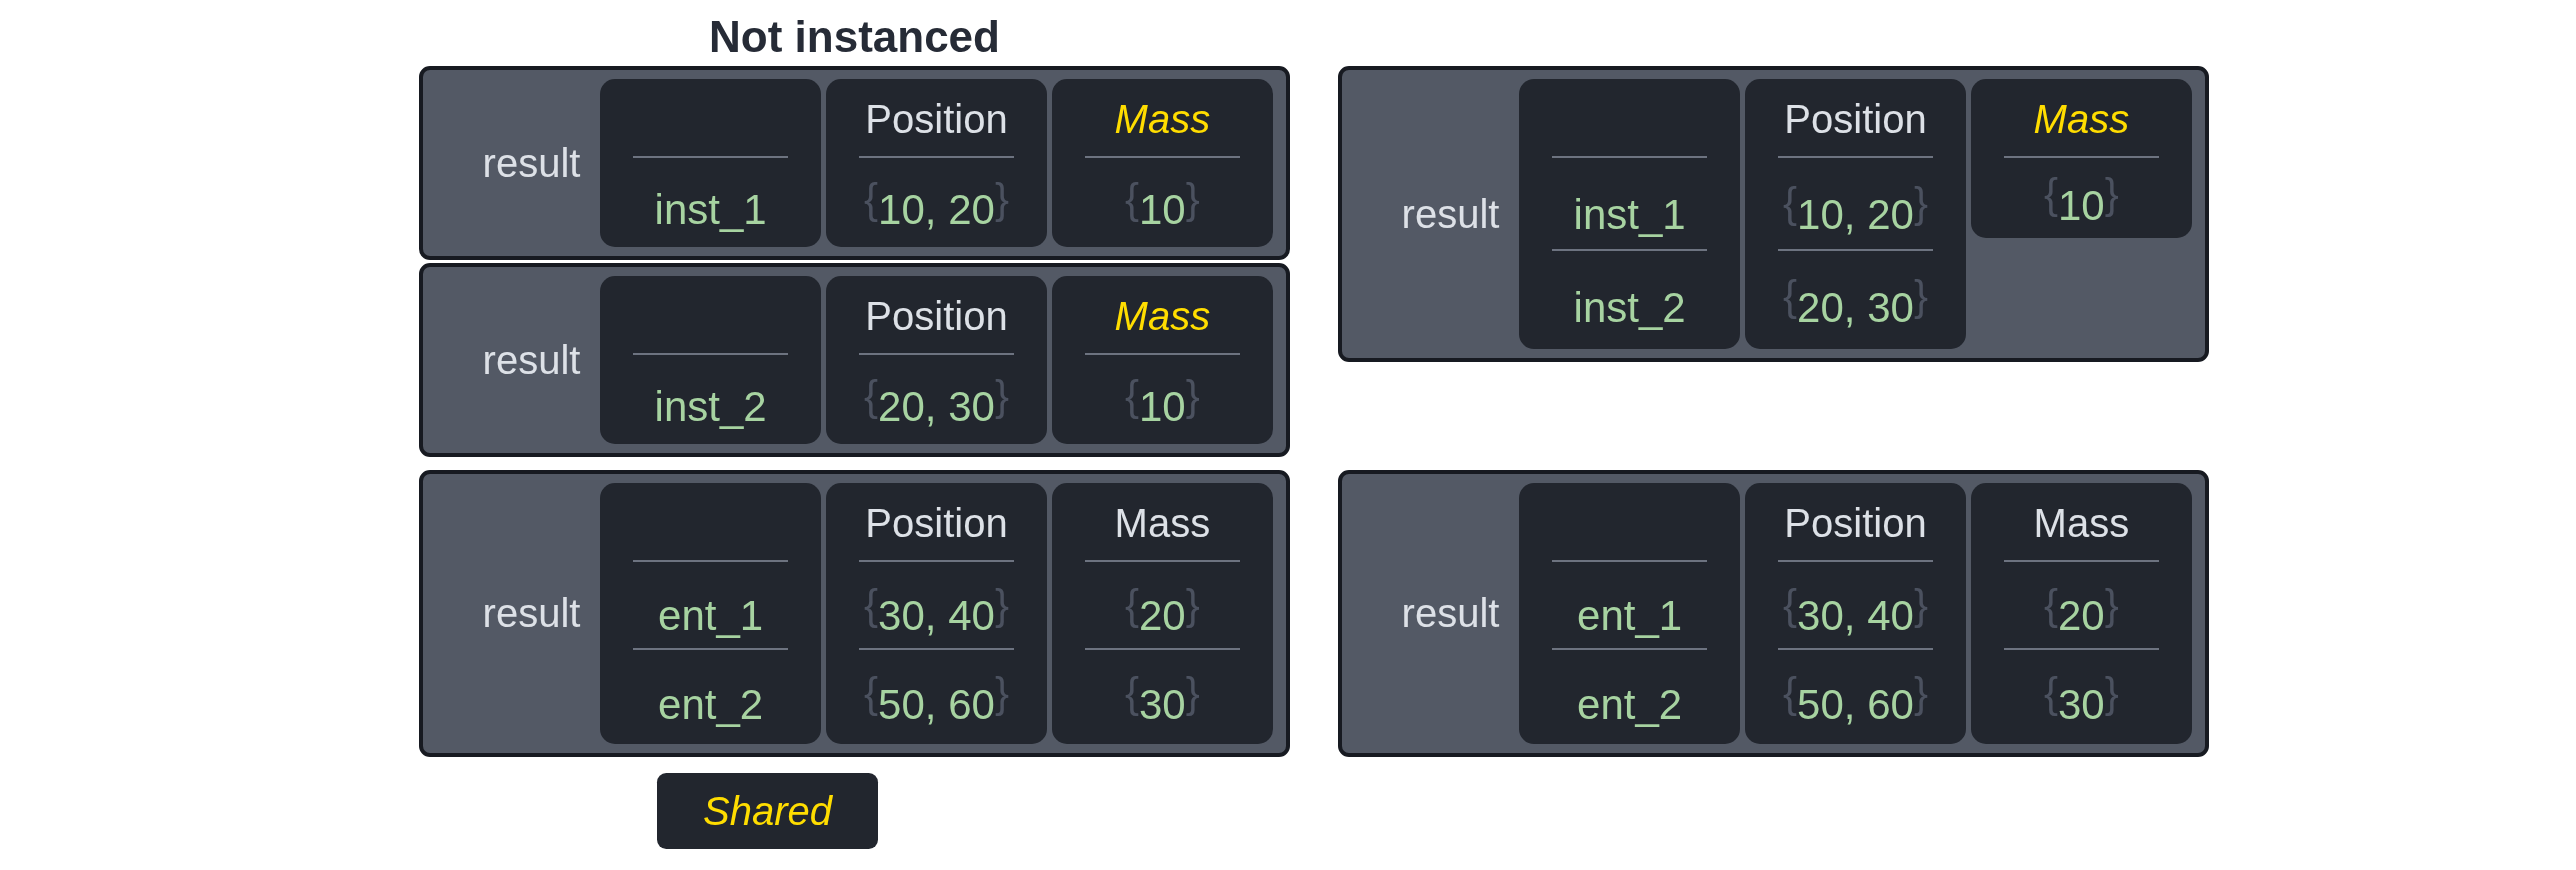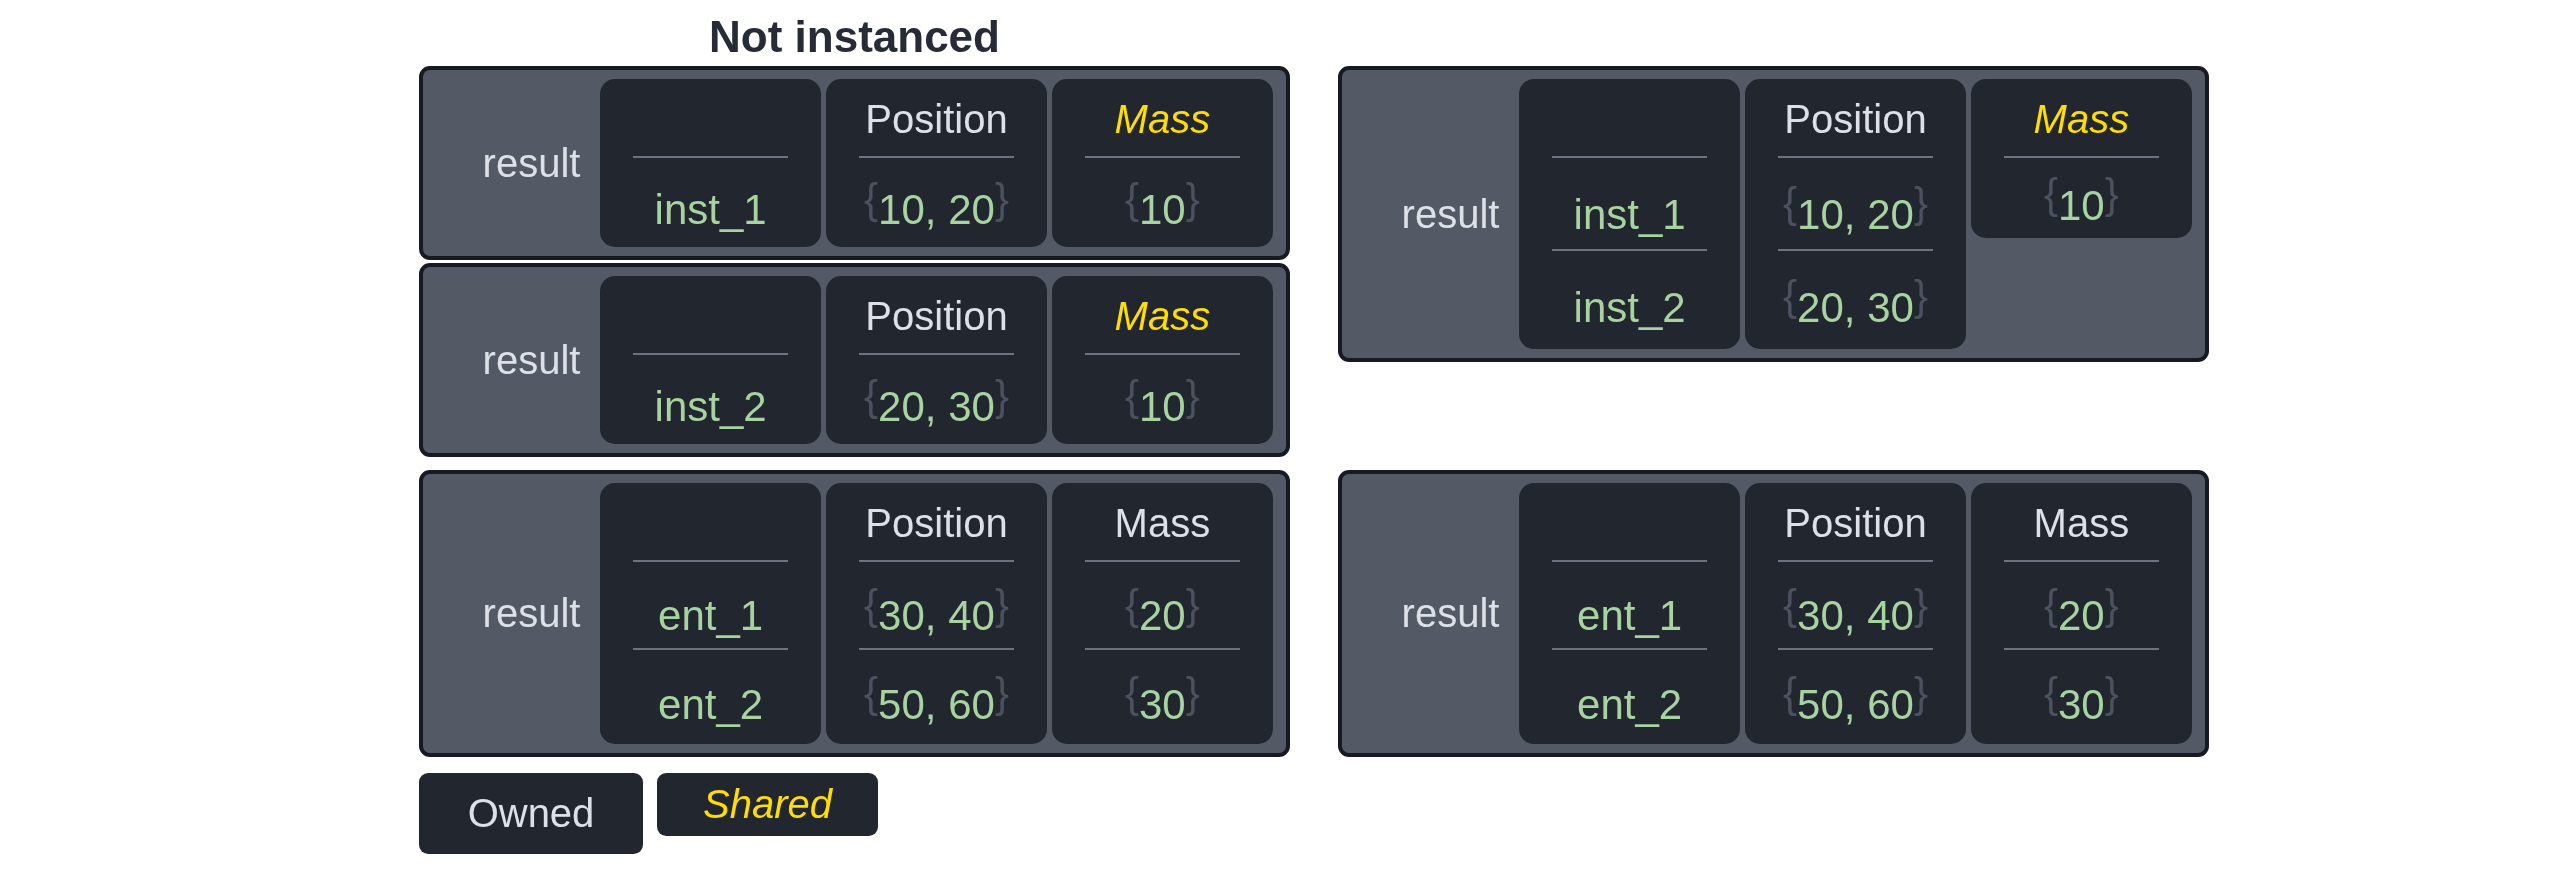--- a/index.html
+++ b/index.html
@@ -244,16 +244,15 @@
           </div>
           <div class="sep"></div>
           <div class="cell-row">
             <span class="brace">{</span>
             <span class="val">30</span>
             <span class="brace">}</span>
           </div>
         </div>
       </div>
     </div>
-    <div class="legend-box" style="left: 419px; top: 773px; width: 224px; height: 81px;">Owned</div>
-    <div class="legend-box shared" style="left: 657px; top: 773px; width: 221px; height: 63px;">Shared</div>
+    <div class="legend-box shared" style="left: 657px; top: 773px; width: 221px; height: 76px;">Shared</div>
   </div>
 
 
 </body></html>

